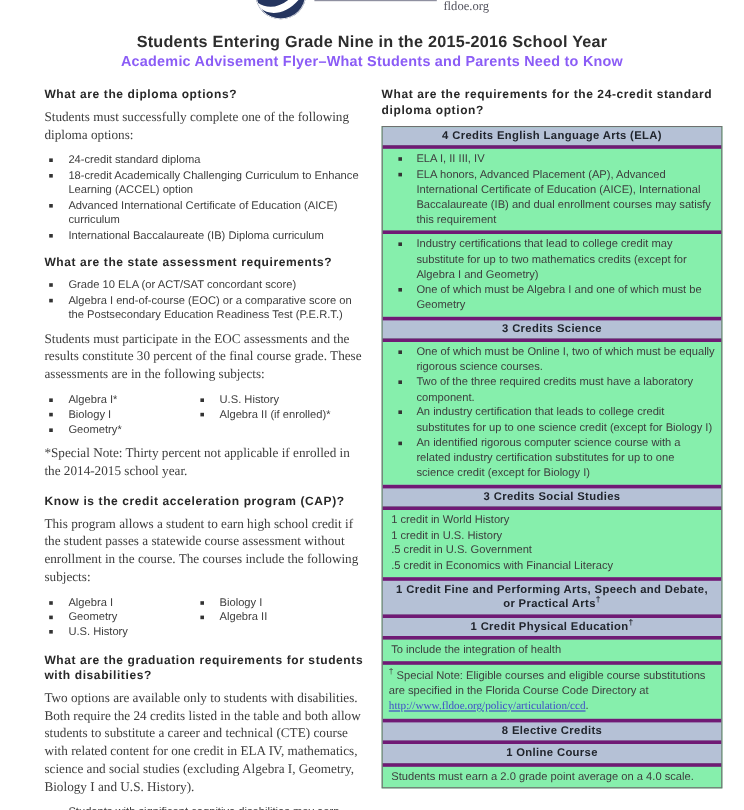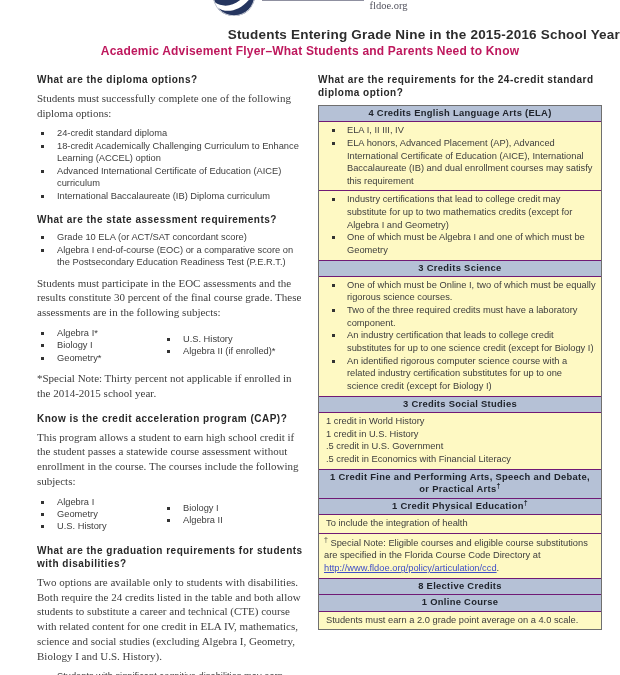--- a/index.html
+++ b/index.html
@@ -8,51 +8,51 @@
     background:#ffffff;color:#3d3d3d;
     font-family:"Liberation Sans", sans-serif;
   }
   
   .masthead{text-align:center;}
   .logo-row{display:flex;justify-content:center;height:18px;}
   .logo-wrap{width:44px;height:18px;position:relative;overflow:hidden;flex:none;}
   .logo-wrap svg{position:absolute;top:-27px;left:0;}
   .logo-rule{width:102px;height:1px;background:#8f90a0;margin-left:6px;}
   .logo-site{font-family:"Liberation Serif", serif;font-size:10.5px;color:#53535e;margin-left:5px;}
-  h1.page-title{font-size:13.5px;font-weight:bold;color:#2d2d2d;margin:9px 0 2px;letter-spacing:.2px;text-align:right;}
-  h2.page-subtitle{font-size:12px;font-weight:bold;color:#be185d;margin:0;letter-spacing:.2px;}
+  h1.page-title{font-size:13.5px;font-weight:bold;color:#2d2d2d;margin:9px 0 2px;letter-spacing:.2px;}
+  h2.page-subtitle{font-size:12px;font-weight:bold;color:#8b5cf6;margin:0;letter-spacing:.2px;}
   
   .columns{display:flex;padding:0 18px 0 37px;gap:13px;margin-top:13px;text-align:left;}
   .col-left{width:268px;flex:none;}
   .col-right{flex:1;min-width:0;}
   h3.q-heading{font-size:10px;font-weight:bold;color:#282828;letter-spacing:.5px;margin:11px 0 5px;line-height:1.3;}
   .qa-section:first-child h3.q-heading, .col-right h3.q-heading{margin-top:2px;}
   p.body-text{font-size:11px;line-height:1.34;margin:0 0 7px;font-family:Liberation Serif, serif;}
   ul.bullets{list-style:none;margin:0 0 7px;padding:0;font-size:9.3px;}
   ul.bullets li{position:relative;padding-left:20px;line-height:1.34;}
   ul.bullets li::before{content:"";position:absolute;left:4px;top:5px;width:3px;height:3px;background:#333333;}
-  .twocol{display:flex;margin:0 0 7px;align-items:center;}
+  .twocol{display:flex;margin:0 0 7px;}
   .twocol ul{margin:0;}
   .twocol ul:first-child{width:47%;flex:none;}
   .twocol ul:last-child{flex:1;}
   
-  .req-table{border:1.5px solid #6f6f6f;margin-top:6px;font-size:9.3px;background:#fef9c3;}
-  .req-table .row{border-top:1px solid #701a75;}
+  .req-table{border:1.5px solid #6f6f6f;margin-top:6px;font-size:9.3px;background:#86efac;}
+  .req-table .row{border-top:3px solid #701a75;}
   .req-table .row:first-child{border-top:none;}
   .row.header{
     background:var(--header-bg,#b5c1d6);text-align:center;font-weight:bold;
     color:#20242c;padding:1px 6px 2px;font-size:9.4px;letter-spacing:.3px;line-height:1.3;
   }
   .row.cell{padding:2px 5px 3px;}
   .row.cell .line{line-height:1.38;padding-left:2px;}
   .row.cell ul.bullets{margin:0;}
   .row.cell ul.bullets li{padding-left:23px;line-height:1.36;}
   .row.cell ul.bullets li::before{left:8px;}
   .row.cell.note{padding-top:3px;line-height:1.38;}
-  a.ccd-link{color:var(--link-color,#3f4ec7);text-decoration:underline;}
+  a.ccd-link{color:var(--link-color,#3f4ec7);text-decoration:underline;font-family:Liberation Serif, serif;}
   sup.dg{font-size:7px;line-height:0;}
 </style>
 </head>
 <body>
 
 <div class="page">
   <div class="masthead">
     <div class="logo-row">
       <span class="logo-wrap">
         <svg width="44" height="44" viewBox="0 0 48 48">

